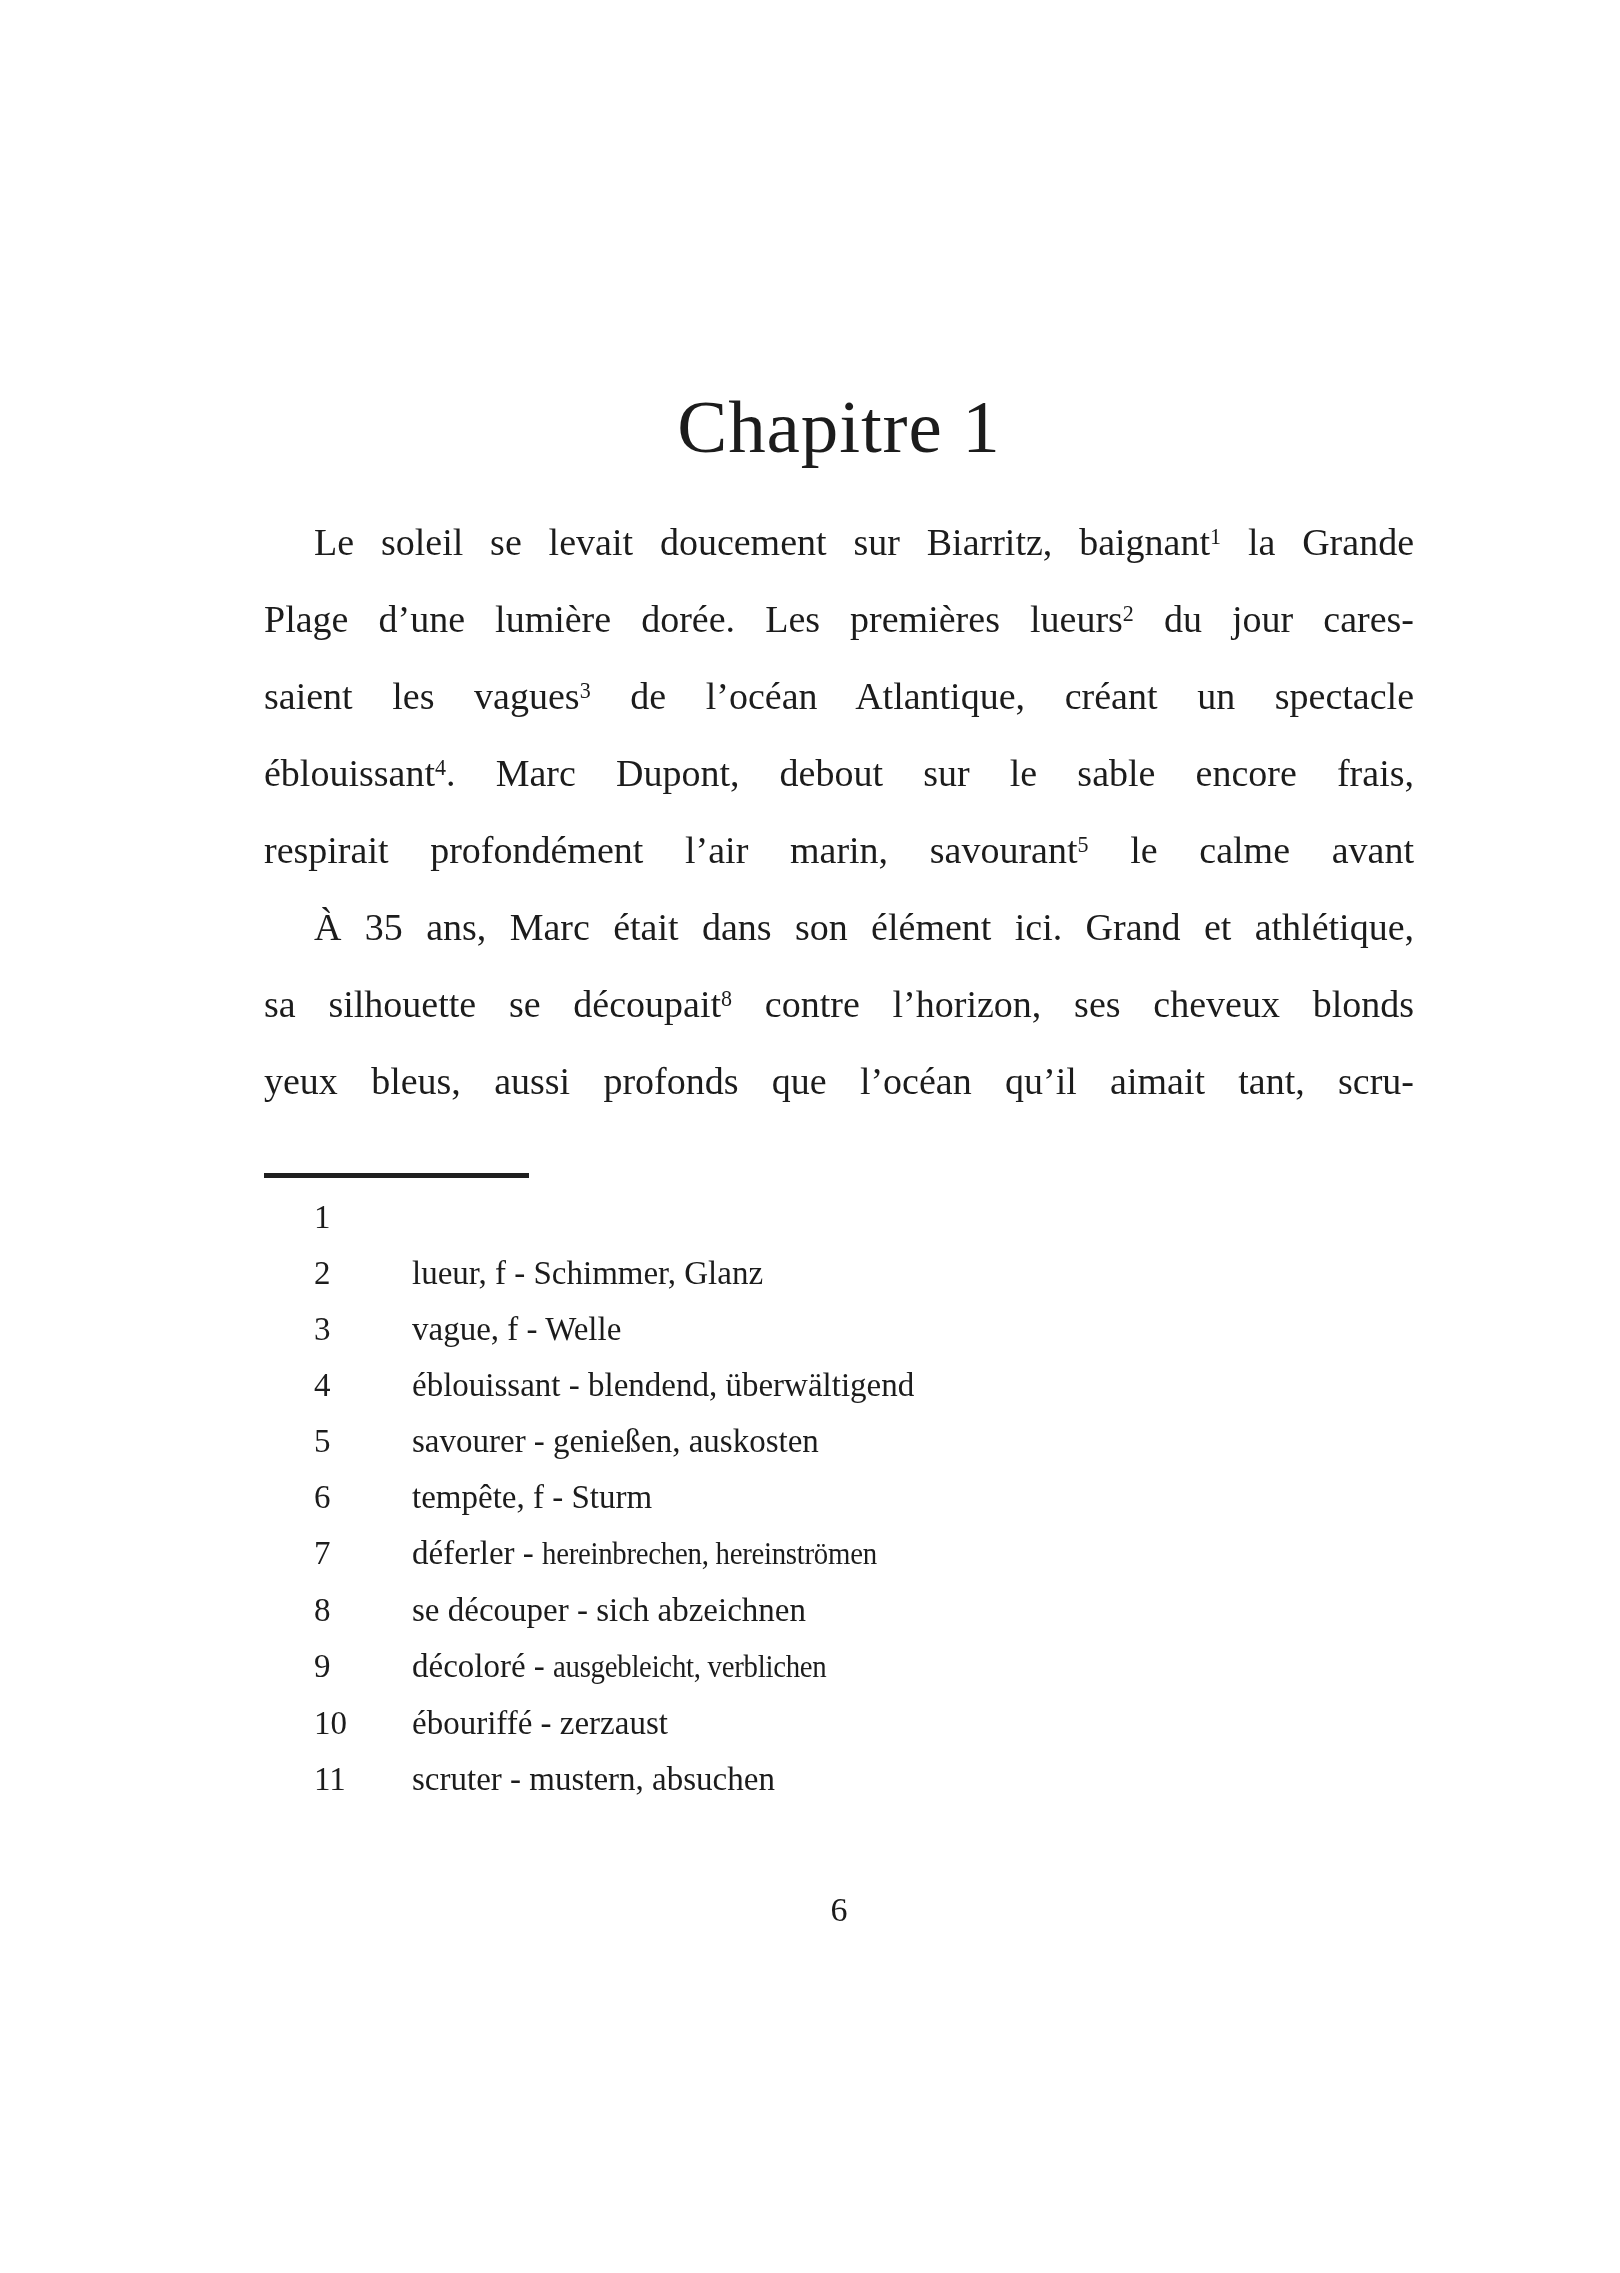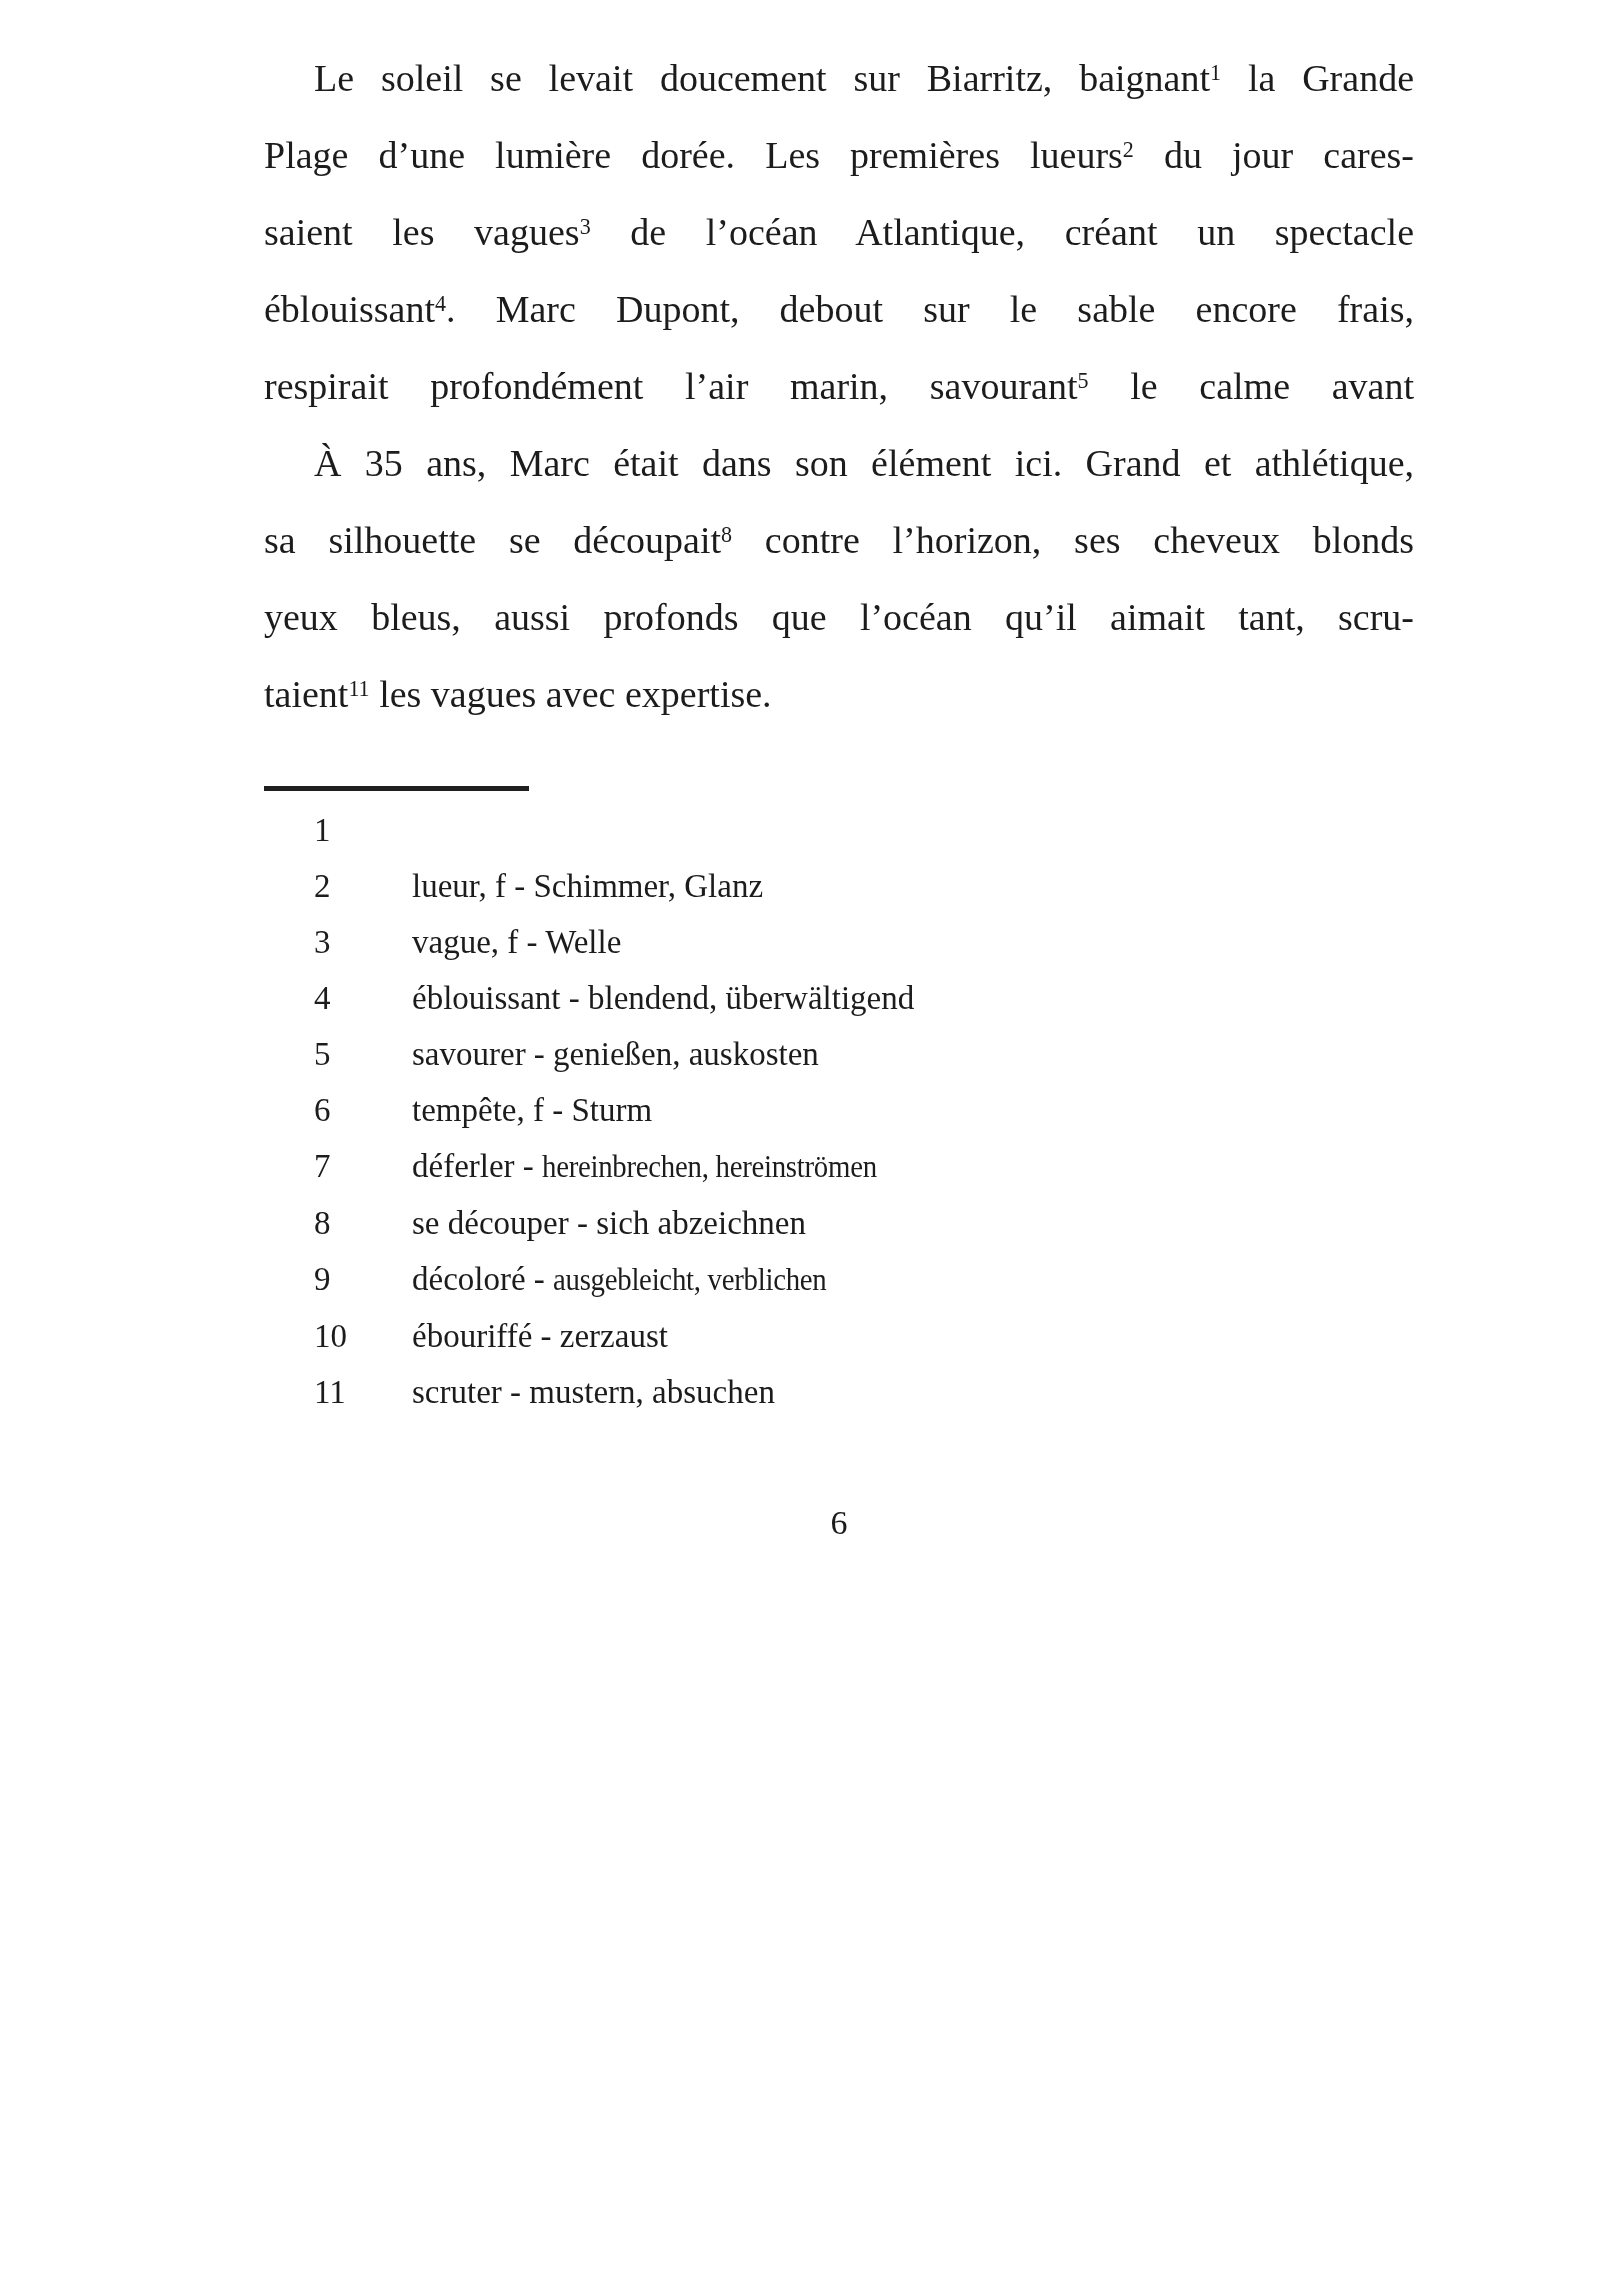--- a/index.html
+++ b/index.html
@@ -82,34 +82,34 @@
     font-size: 34px;
     line-height: 34px;
     text-align: center;
   }
 </style>
 </head>
 <body>
 
 <div class="page">
   <div class="content">
+    <h1 class="chapter-title">Chapitre 1</h1>
 
     <div class="body-text">
         <div class="paragraph">
           <div class="line indent">Le soleil se levait doucement sur Biarritz, baignant<sup class="sup">1</sup> la Grande</div>
           <div class="line">Plage d’une lumière dorée. Les premières lueurs<sup class="sup">2</sup> du jour cares-</div>
           <div class="line">saient les vagues<sup class="sup">3</sup> de l’océan Atlantique, créant un spectacle</div>
           <div class="line">éblouissant<sup class="sup">4</sup>. Marc Dupont, debout sur le sable encore frais,</div>
           <div class="line">respirait profondément l’air marin, savourant<sup class="sup">5</sup> le calme avant</div>
         </div>
         <div class="paragraph">
           <div class="line indent">À 35 ans, Marc était dans son élément ici. Grand et athlétique,</div>
           <div class="line">sa silhouette se découpait<sup class="sup">8</sup> contre l’horizon, ses cheveux blonds</div>
           <div class="line">yeux bleus, aussi profonds que l’océan qu’il aimait tant, scru-</div>
-          <div class="line last">taient<sup class="sup">11</sup> les vagues avec expertise.</div>
         </div>
       </div>
 
     <div class="fn-separator"></div>
 
     <div class="footnotes-list">
         <div class="fn-row">
           <span class="fn-num">1</span>
         </div>
         <div class="fn-row">

